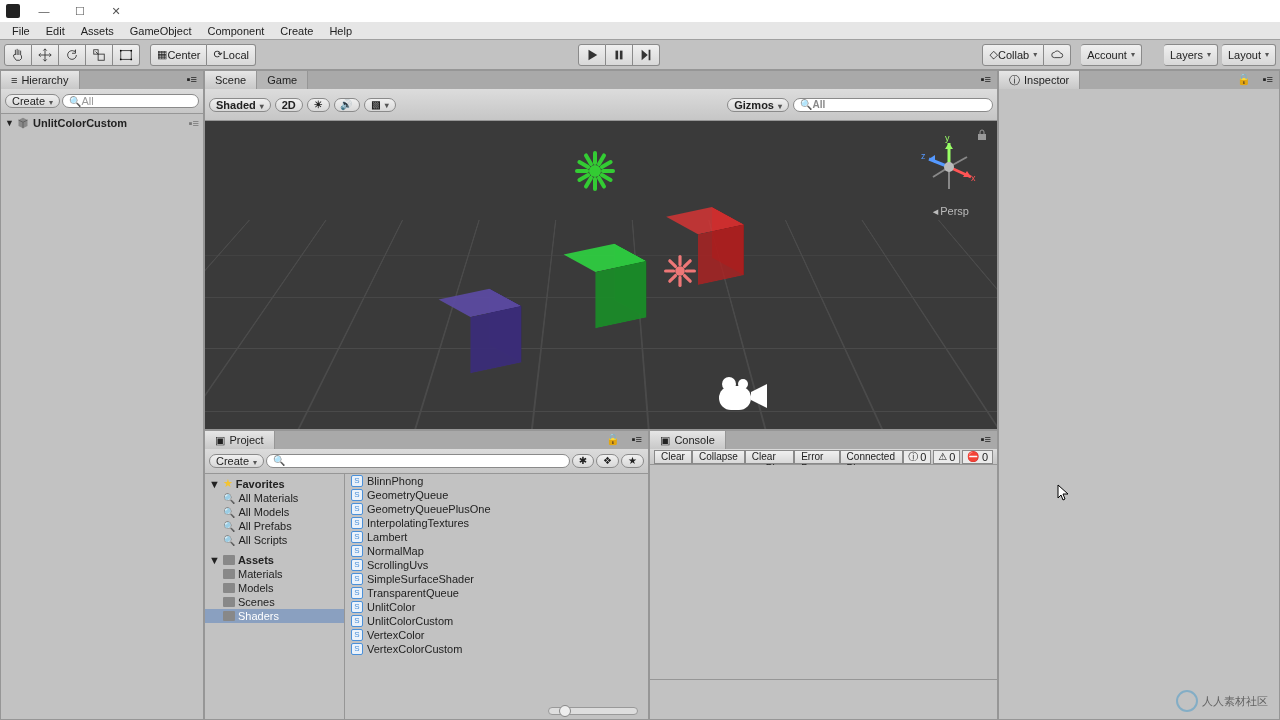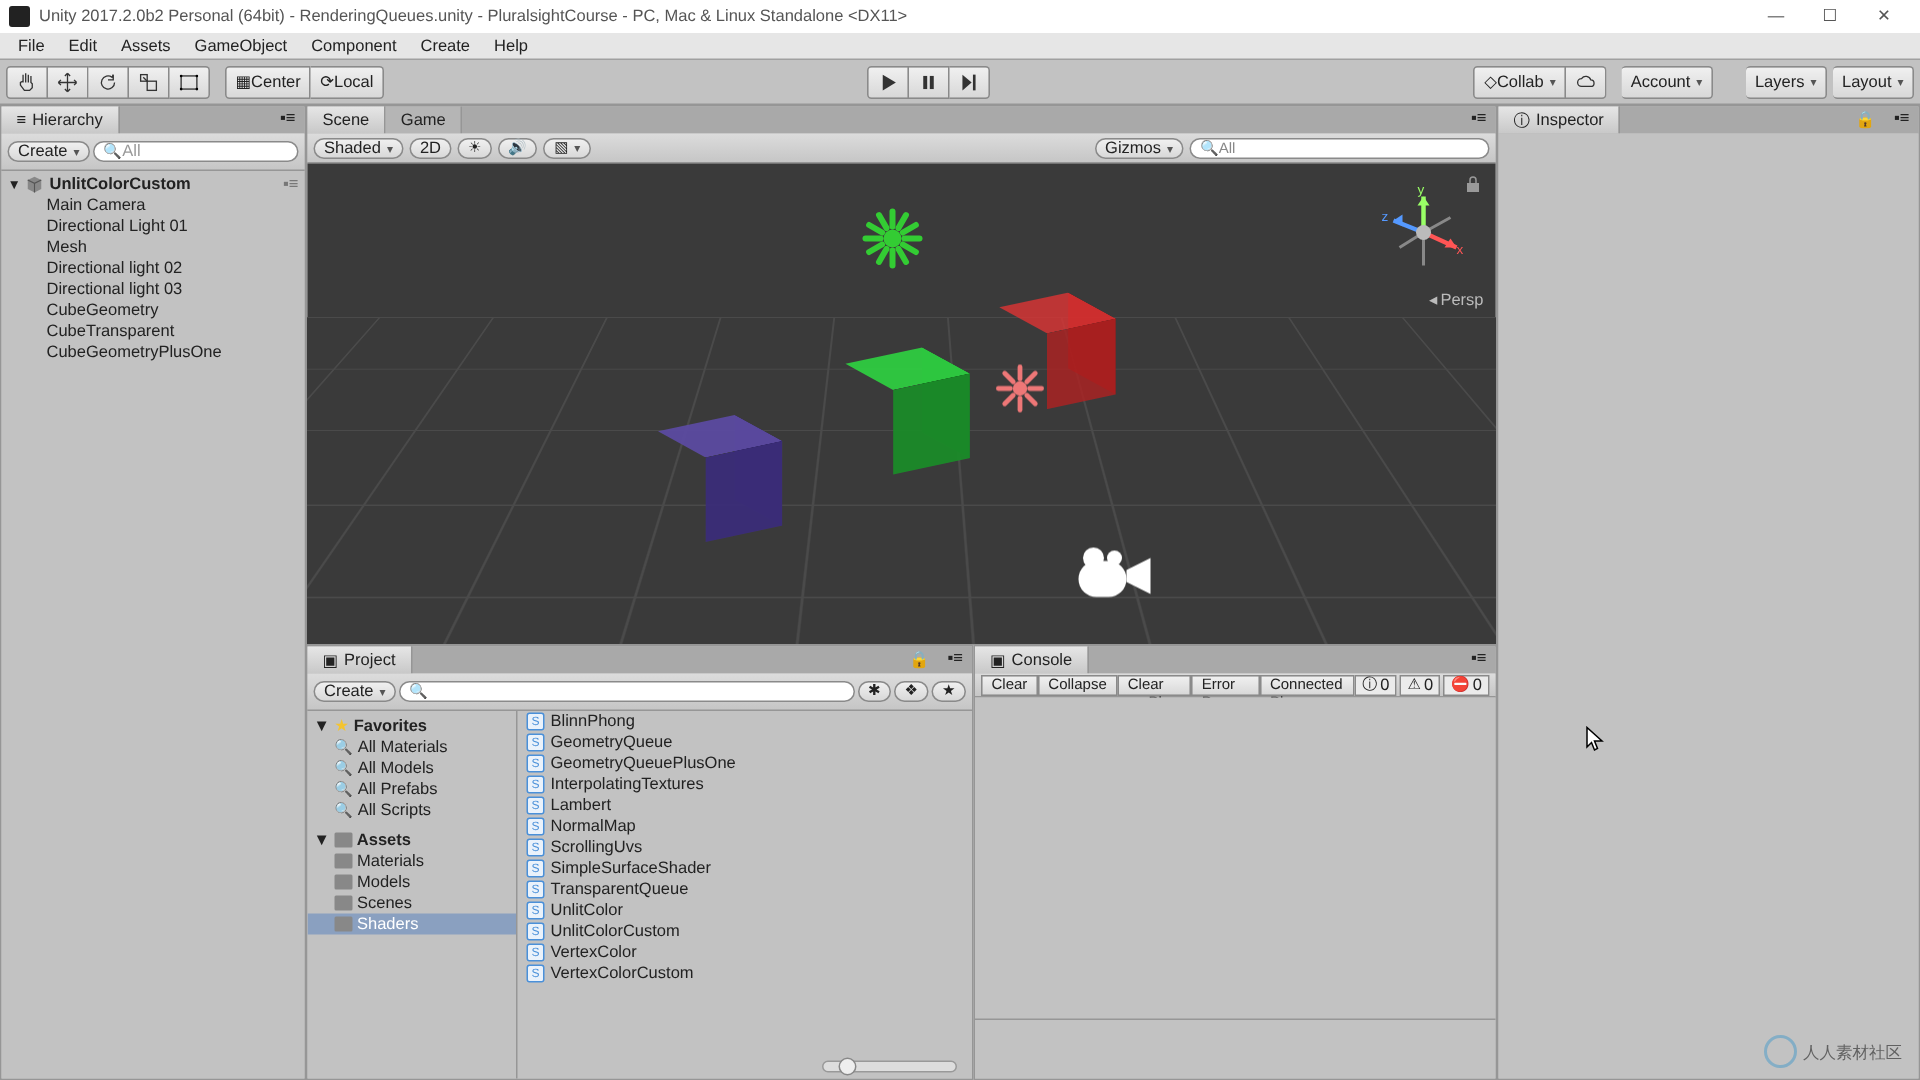--- a/index.html
+++ b/index.html
@@ -43,40 +43,40 @@
 .search { flex:1; background:#fff; border:1px solid #8a8a8a; border-radius:7px; height:14px; padding:0 6px; font-size:10px; color:#888; min-width:40px; }
 
 
 .hier-body { flex:1; overflow:auto; background:#c2c2c2; padding:2px 0; }
 .scene-row { display:flex; align-items:center; padding:1px 4px; font-weight:bold; color:#444; }
 .scene-row .arrow { width:10px; font-size:9px; margin-right:2px; }
 .scene-row .cube { width:12px; height:12px; margin-right:4px; }
 .hier-item { padding:1px 4px 1px 30px; }
 
 
-.scene-toolbar { height:20px; background:linear-gradient(#dcdcdc,#c6c6c6); border-bottom:1px solid #969696; display:flex; align-items:center; padding:0 4px; gap:4px; }
+.scene-toolbar { height:32px; background:linear-gradient(#dcdcdc,#c6c6c6); border-bottom:1px solid #969696; display:flex; align-items:center; padding:0 4px; gap:4px;font-weight:bold; }
 .viewport { flex:1; background:#3a3a3a; position:relative; overflow:hidden; }
 .viewport .grid { position:absolute; inset:0; background:
   linear-gradient(#4a4a4a 1px,transparent 1px) 0 0/60px 60px,
   linear-gradient(90deg,#4a4a4a 1px,transparent 1px) 0 0/60px 60px,
   #3a3a3a;
   transform:perspective(800px) rotateX(58deg) translateY(80px) scale(1.6);
   transform-origin:center 65%;
 }
 .cube3d { position:absolute; width:60px; height:60px; transform-style:preserve-3d; }
 .face { position:absolute; width:60px; height:60px; opacity:0.95; }
 .ft { transform: rotateX(90deg) translateZ(30px); }
 .ff { transform: translateZ(30px); }
 .fr { transform: rotateY(90deg) translateZ(30px); }
 .sun { position:absolute; width:40px; height:40px; }
 .sun .core { position:absolute; left:14px; top:14px; width:12px; height:12px; border-radius:50%; }
 .sun .ray { position:absolute; left:18px; top:0; width:4px; height:14px; border-radius:2px; transform-origin:2px 20px; }
 .cam-icon { position:absolute; color:#fff; }
 .gizmo { position:absolute; right:18px; top:16px; width:60px; height:60px; }
-.persp-label { position:absolute; right:8px; top:84px; color:#bbb; font-size:11px; }
+.persp-label { position:absolute; right:28px; top:84px; color:#bbb; font-size:11px; }
 .persp-label::before { content:"◂"; margin-right:2px; }
 
 
 .bottom-split { display:flex; flex:1; min-height:0; }
 .project-panel { width:445px; display:flex; flex-direction:column; }
 .console-panel { flex:1; display:flex; flex-direction:column; }
 .proj-body { flex:1; display:flex; min-height:0; background:#c2c2c2; }
 .proj-tree { width:140px; border-right:1px solid #969696; overflow:auto; padding:2px 0; }
 .proj-tree .node { padding:1px 4px; display:flex; align-items:center; gap:3px; }
 .proj-tree .node.sel { background:#8aa0c0; color:#fff; }
@@ -101,21 +101,20 @@
 .watermark { position:absolute; right:12px; bottom:8px; color:#a0a0a0; font-size:14px; display:flex; align-items:center; gap:4px; opacity:.6;}
 .watermark .logo { width:22px;height:22px;border:2px solid #5aa0c8;border-radius:50%;}
 
 .cursor { position:absolute; left:1057px; top:484px; width:14px; height:18px; pointer-events:none; }
 </style>
 </head>
 <body>
 
 <div class="titlebar">
   <div class="icon"></div>
-  <div class="title">Unity 2017.2.0b2 Personal (64bit) - RenderingQueues.unity - PluralsightCourse - PC, Mac &amp; Linux Standalone &lt;DX11&gt;</div>
   <div class="winbtn">—</div>
   <div class="winbtn">☐</div>
   <div class="winbtn">✕</div>
 </div>
 
 <div class="menubar">
   <span>File</span>
   <span>Edit</span>
   <span>Assets</span>
   <span>GameObject</span>
@@ -221,30 +220,20 @@
       <div class="hier-body">
         <div class="scene-row">
           <span class="arrow">▼</span>
           <svg class="cube" viewBox="0 0 16 16">
               <path d="M8 1l6 3v8l-6 3-6-3V4z" fill="#888"></path>
               <path d="M2 4l6 3 6-3M8 7v8" stroke="#555" fill="none"></path>
             </svg>
           <span>UnlitColorCustom</span>
           <span style="margin-left:auto;color:#777">▪≡</span>
         </div>
-        <div id="hier-items">
-            <div class="hier-item">Main Camera</div>
-            <div class="hier-item">Directional Light 01</div>
-            <div class="hier-item">Mesh</div>
-            <div class="hier-item">Directional light 02</div>
-            <div class="hier-item">Directional light 03</div>
-            <div class="hier-item">CubeGeometry</div>
-            <div class="hier-item">CubeTransparent</div>
-            <div class="hier-item">CubeGeometryPlusOne</div>
-          </div>
       </div>
     </div>
   </div>
 
   <div class="col-center">
     <div class="panel" style="height:360px">
       <div class="panel-tabs">
         <div class="tab">
             <span>Scene</span>
           </div>

